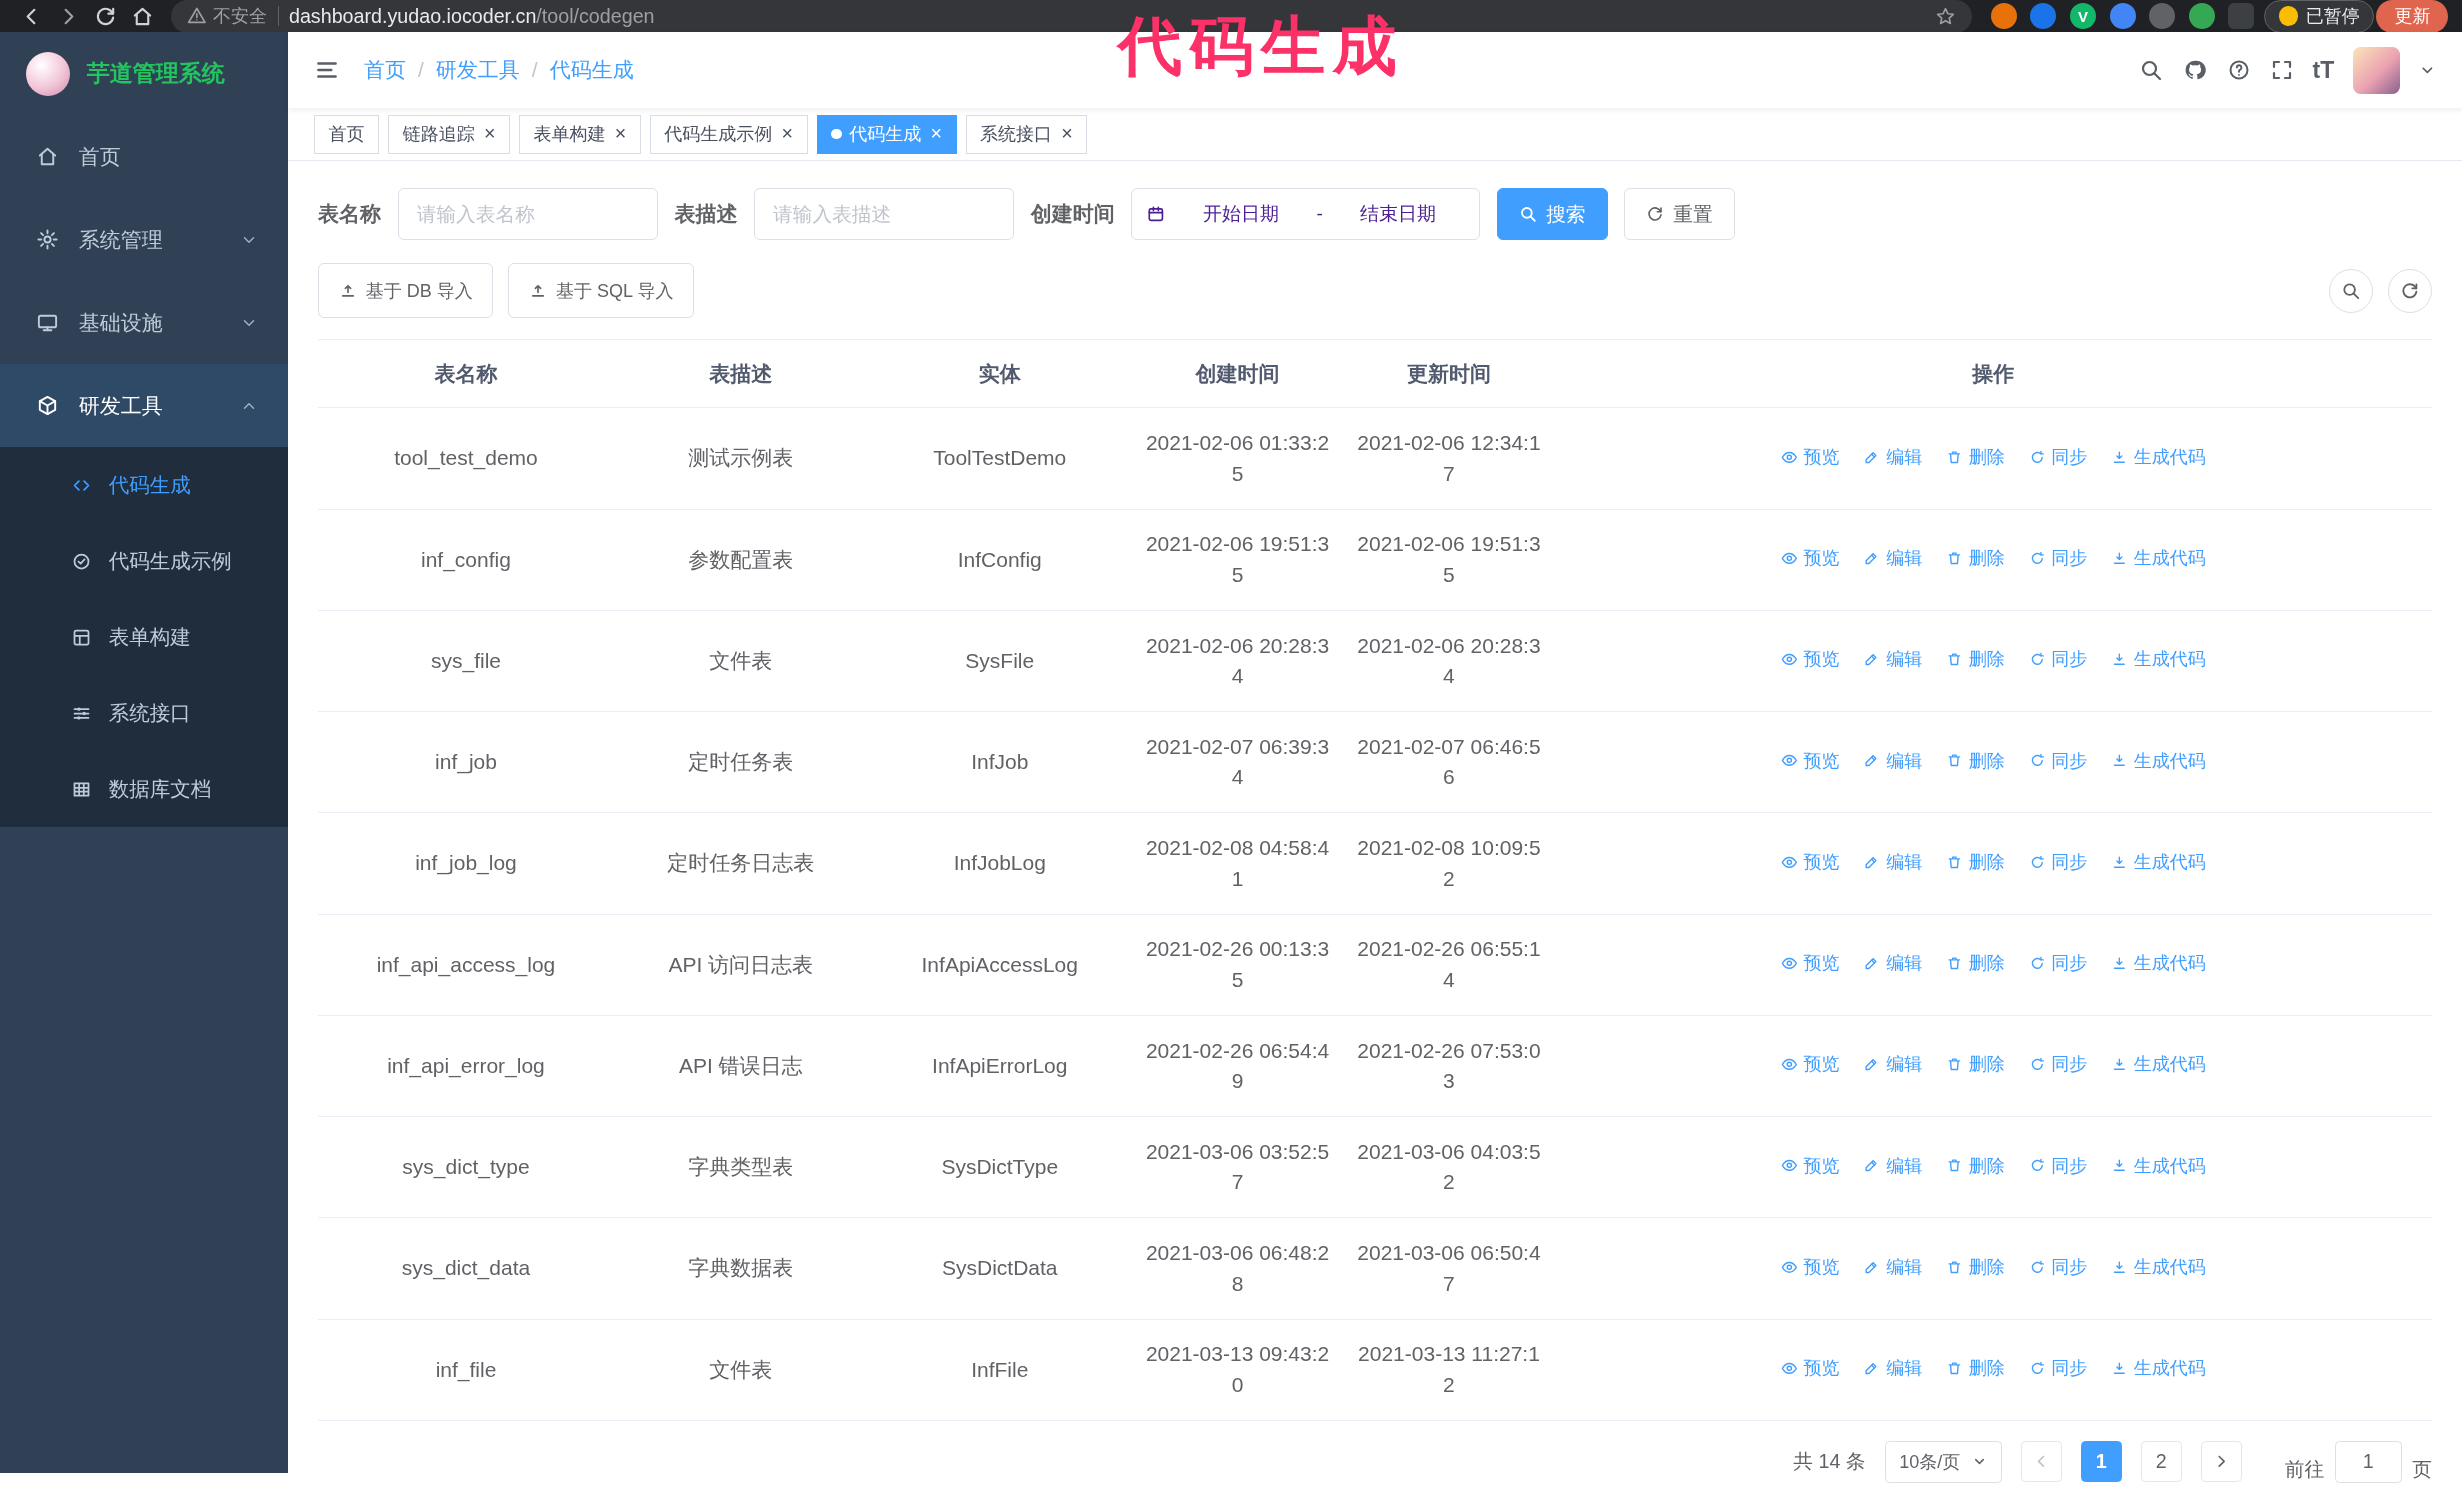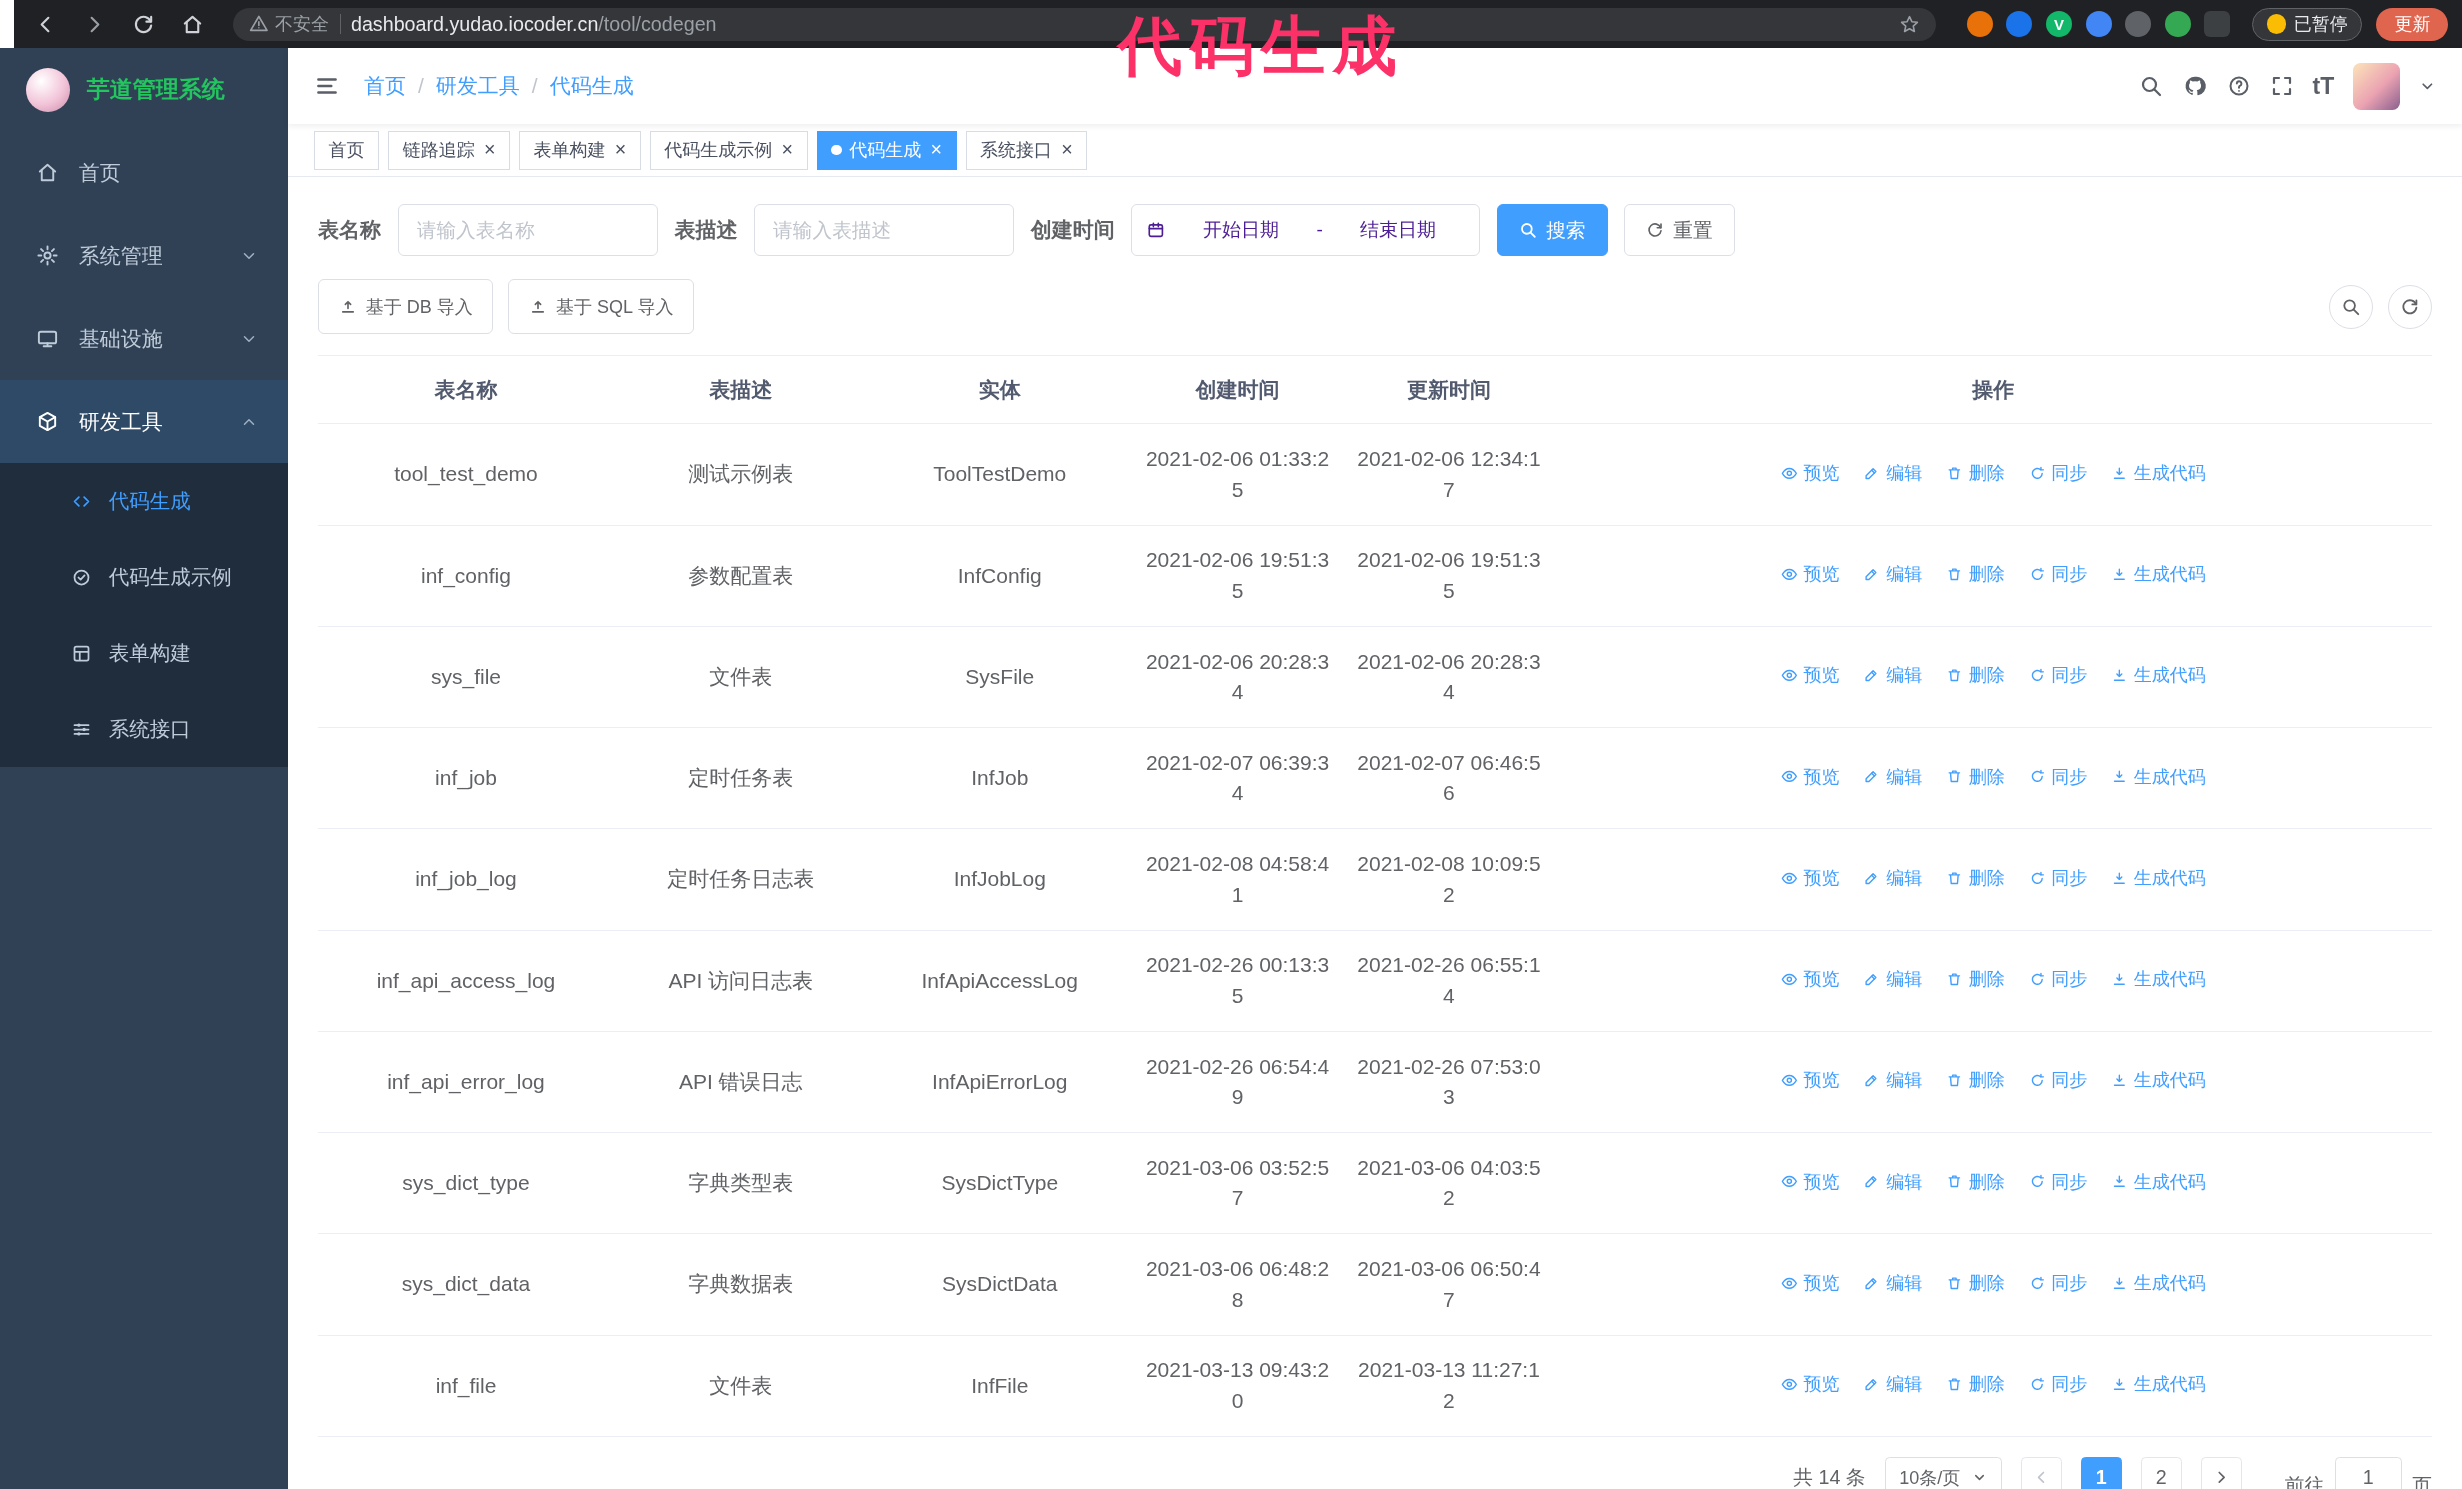--- a/index.html
+++ b/index.html
@@ -1,21 +1,21 @@
 <!DOCTYPE html>
 <html style="font-size:12px"><head>
 <meta charset="utf-8">
 <style>
   * { margin:0; padding:0; box-sizing:border-box; }
   html,body { width:2462px; height:1490px; }
   body { font-family:"Liberation Sans","DejaVu Sans",sans-serif; background:#fff; overflow:hidden; position:relative; }
   svg { display:block; }
 
   
-  .browser-bar { height:48px; background:#202124; display:flex; align-items:center; gap:14px; padding:0 13.6px;margin-left:14px; }
+  .browser-bar { height:32px; background:#202124; display:flex; align-items:center; gap:2px; padding:0 13.6px; }
   .nav-btn { width:35px; height:35px; border-radius:50%; display:flex; align-items:center; justify-content:center; color:#cfd3d9; cursor:pointer; flex-shrink:0; }
   .nav-btn.dim { color:#9aa0a6; }
   .address-bar { flex:1; height:33px; background:#35363a; border-radius:16.7px; display:flex; align-items:center; padding:0 16.7px; gap:10.6px; margin:0 9px; min-width:0; cursor:text; }
   .address-warning { display:flex; align-items:center; gap:6px; color:#9aa0a6; font-size:18px; white-space:nowrap; cursor:pointer; }
   .address-divider { width:0.8px; height:19.7px; background:#5f6368; }
   .address-url { font-size:19.7px; color:#e8eaed; white-space:nowrap; overflow:hidden; }
   .address-url .path { color:#9aa0a6; }
   .address-star { margin-left:auto; color:#9aa0a6; cursor:pointer; }
   .ext-row { display:flex; align-items:center; gap:13.6px; padding:0 7.6px; flex-shrink:0; }
   .ext { width:26px; height:26px; border-radius:50%; display:flex; align-items:center; justify-content:center; font-size:15px; font-weight:bold; color:#fff; cursor:pointer; }
@@ -226,20 +226,27 @@
       </div>
       <div class="sub-item">
         <svg width="21" height="21" viewBox="0 0 24 24" fill="none" stroke="currentColor" stroke-width="2" stroke-linecap="round">
             <path d="M4 7h16M4 12h16M4 17h16"></path>
             <circle cx="9" cy="7" r="1.9" fill="currentColor" stroke="none"></circle>
             <circle cx="15" cy="12" r="1.9" fill="currentColor" stroke="none"></circle>
             <circle cx="9" cy="17" r="1.9" fill="currentColor" stroke="none"></circle>
           </svg>
         <span>系统接口</span>
       </div>
+      <div class="sub-item">
+        <svg width="21" height="21" viewBox="0 0 24 24" fill="none" stroke="currentColor" stroke-width="2" stroke-linejoin="round">
+            <rect x="4" y="5" width="16" height="14"></rect>
+            <path d="M4 10h16M4 14.5h16M9.3 5v14M14.6 5v14"></path>
+          </svg>
+        <span>数据库文档</span>
+      </div>
     </div>
   </aside>
 
   <div class="main">
 
     <header class="topbar">
       <span class="hamburger">
         <svg width="26" height="26" viewBox="0 0 24 24" fill="none" stroke="currentColor" stroke-width="2.2" stroke-linecap="round">
             <path d="M4 6h16M4 12h12M4 18h16"></path>
           </svg>

